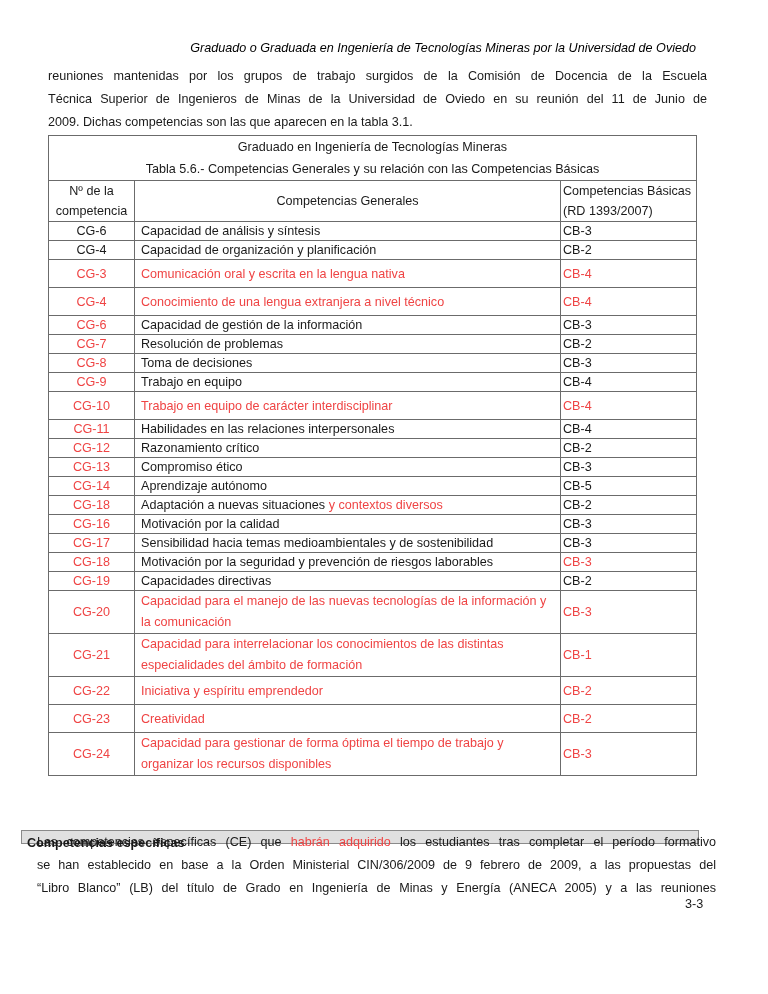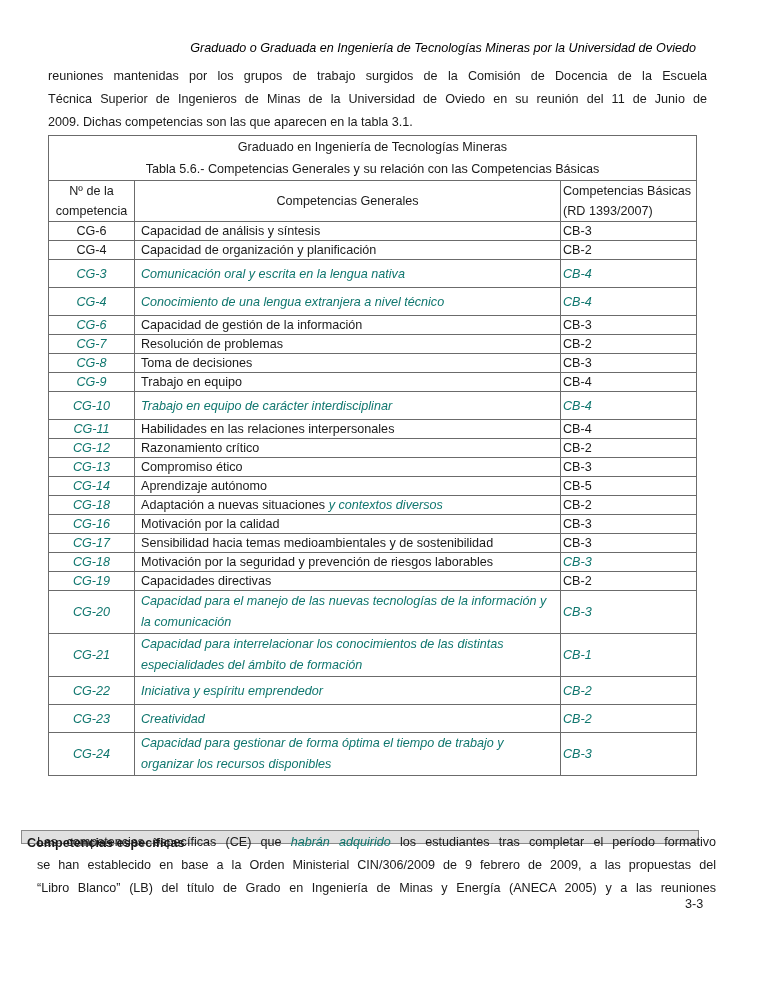--- a/index.html
+++ b/index.html
@@ -5,21 +5,21 @@
   html, body { margin: 0; padding: 0; background: #ffffff; }
   body { width: 768px; height: 994px; position: relative; overflow: hidden;
          font-family: "Liberation Sans", sans-serif; color: #1a1a1a; }
   .running-header { position: absolute; top: 41px; right: 72px; font-size: 12.6px;
          font-style: italic; color: #000000; white-space: nowrap; }
   .para { position: absolute; left: 48px; width: 659px; font-size: 12.6px;
           line-height: 23px; text-align: justify; text-align-last: left; }
   .para .line { display: block; text-align: justify; text-align-last: justify; white-space: nowrap; }
   .para .line.last { text-align-last: left; }
   .intro { top: 65px; }
-  .red { color: #0f766e; font-style: italic; }
+  .red { color: #ef4444; }
 
   table.comp { position: absolute; left: 48px; top: 135px; width: 649px;
                border-collapse: collapse; font-size: 12.6px; }
   table.comp td { border: 1px solid #6b6b6b; padding: 0 6px; vertical-align: middle; }
   table.comp td.c1 { width: 73px; text-align: center; }
   table.comp td.c3 { width: 131px; text-align: left; padding: 0 2px; }
   table.comp td.c2 { text-align: left; margin-top: 12px; }
   .caption-row td { text-align: center; line-height: 22px; padding: 1px 0; }
   .hdr-row td { line-height: 20px; }
   .r-single td { height: 18px; line-height: 16px; }

